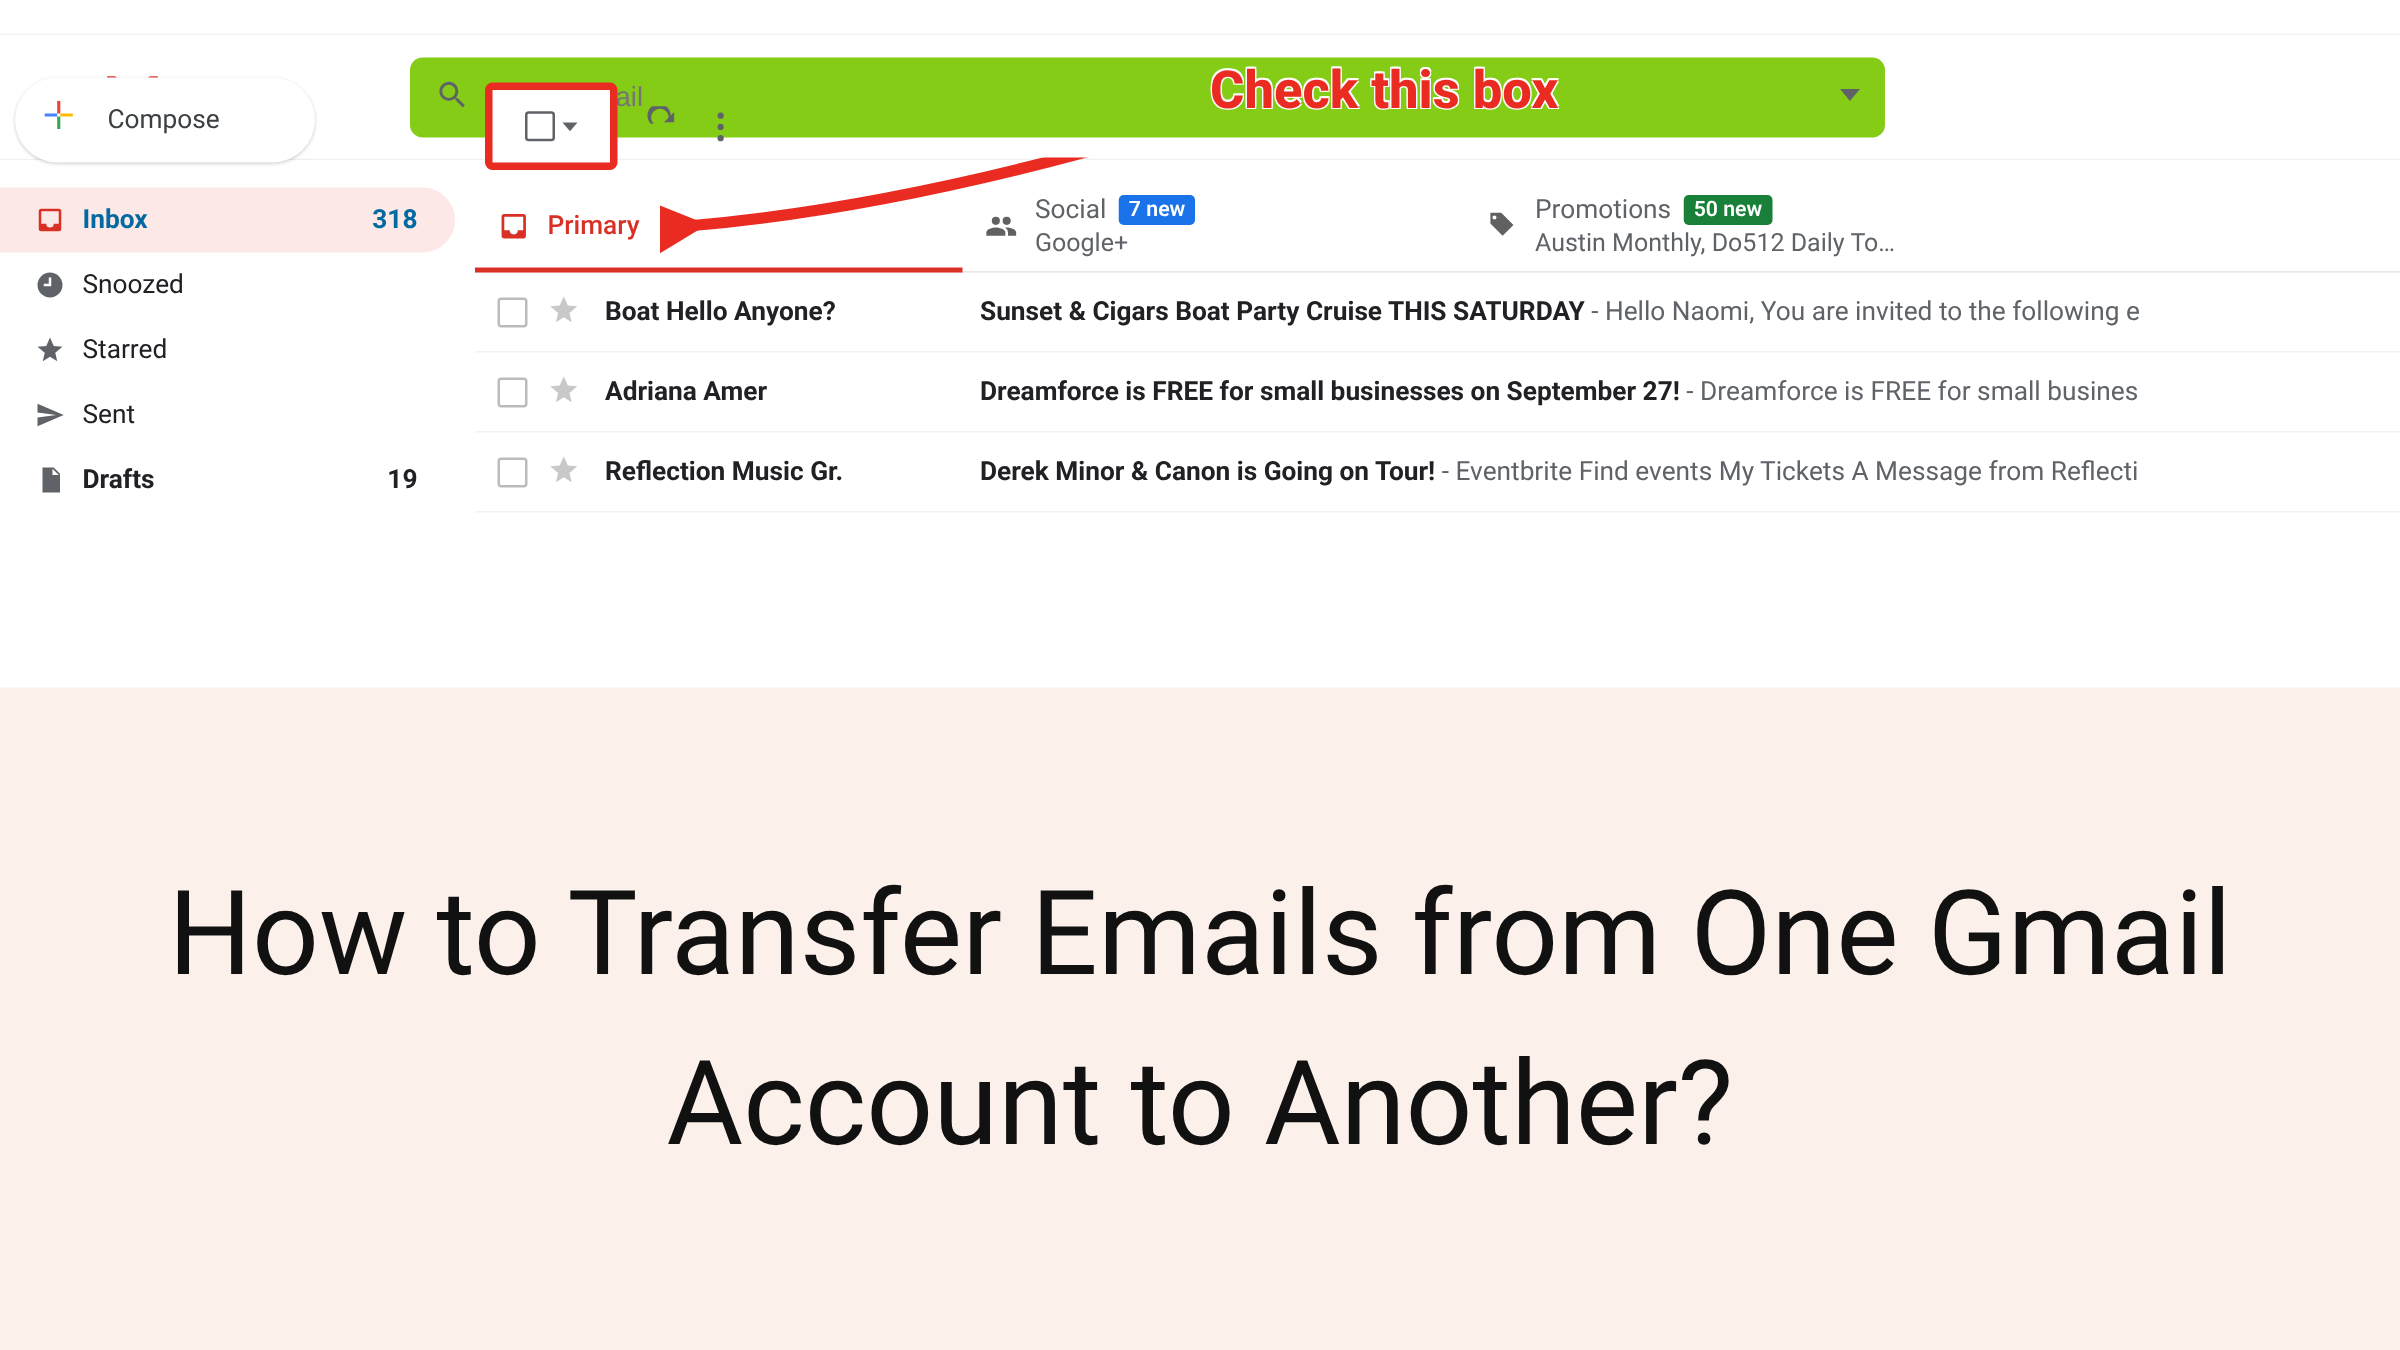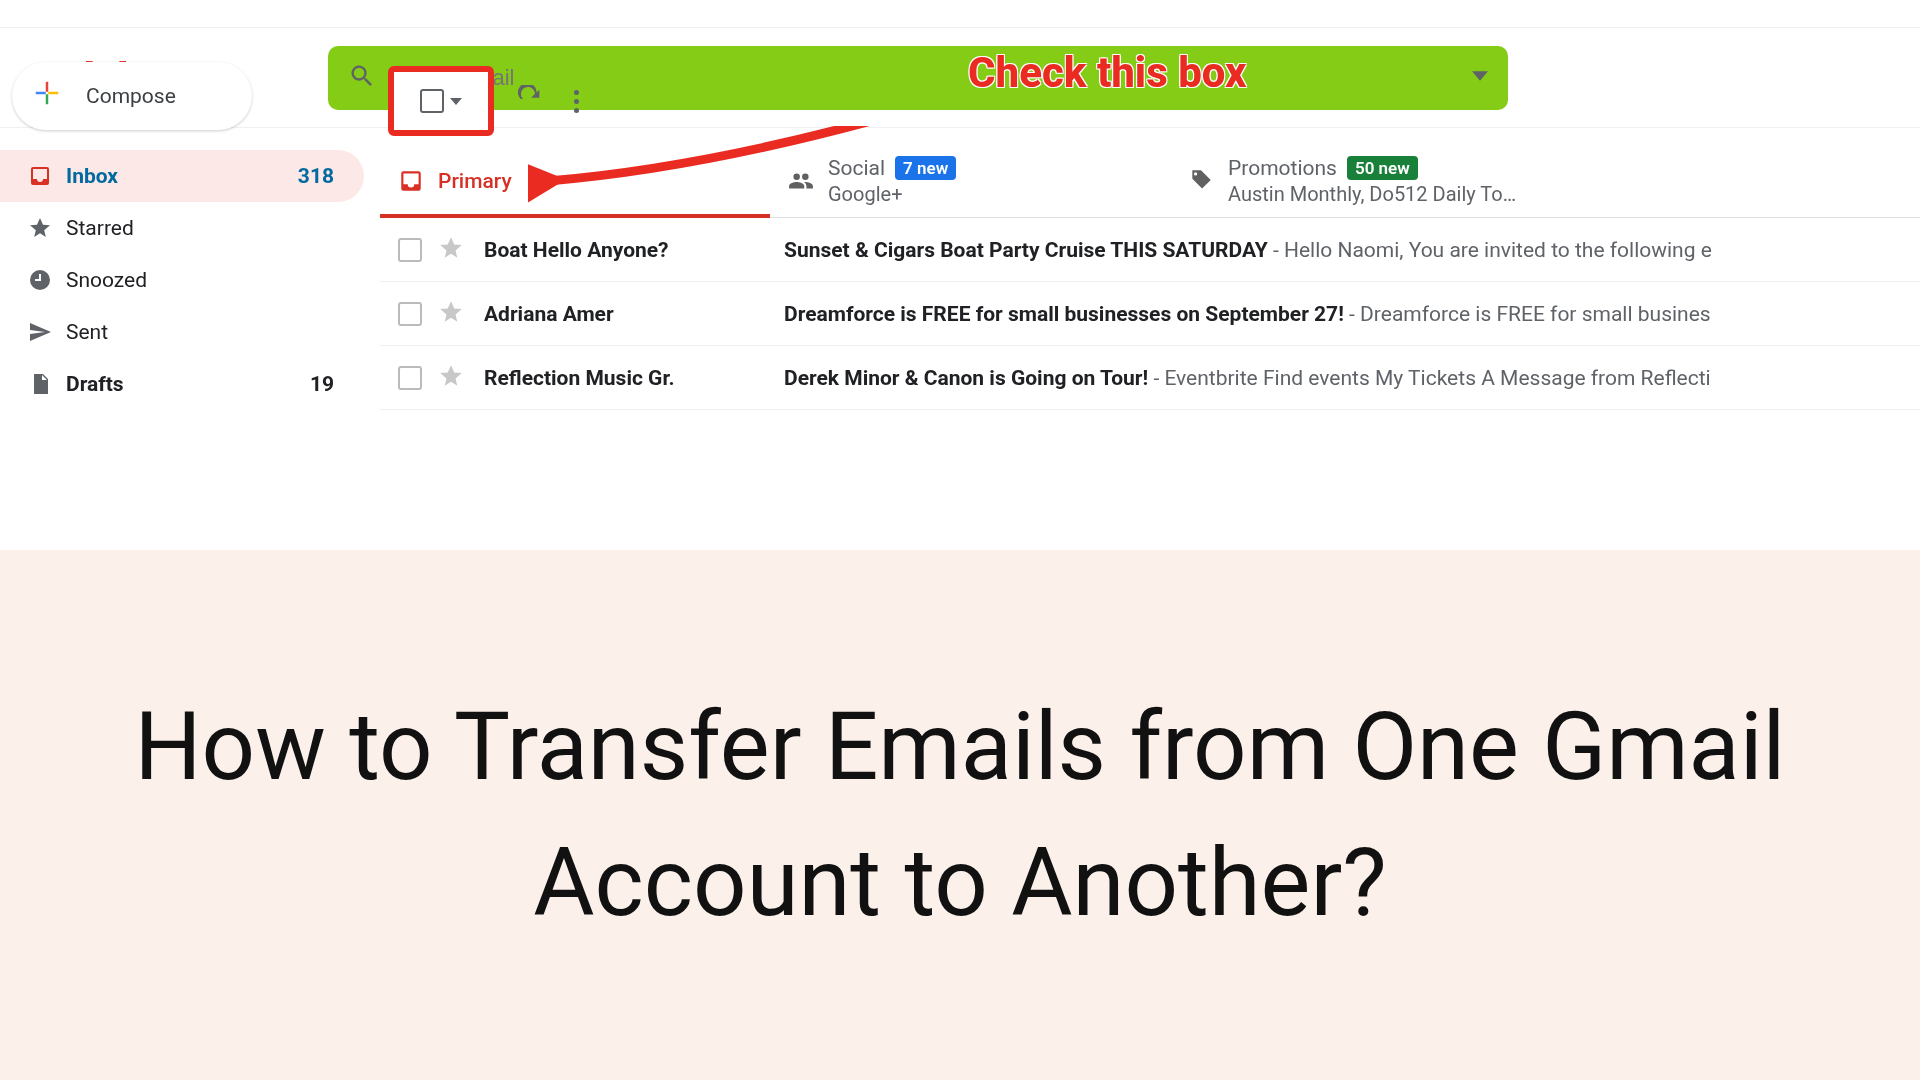--- a/index.html
+++ b/index.html
@@ -140,32 +140,32 @@
           <svg viewBox="0 0 24 24">
             <path d="M19 3H5a2 2 0 00-2 2v14a2 2 0 002 2h14a2 2 0 002-2V5a2 2 0 00-2-2zm0 12h-4a3 3 0 01-6 0H5V5h14v10z"></path>
           </svg>
         </span>
       <span class="nlabel">Inbox</span>
       <span class="ncount">318</span>
     </div>
     <div class="nav-item">
       <span class="nicon">
           <svg viewBox="0 0 24 24">
+            <path d="M12 2a10 10 0 1010 10A10 10 0 0012 2zm1 11H7v-2h4V6h2z"></path>
+          </svg>
+        </span>
+      <span class="nlabel">Snoozed</span>
+    </div>
+    <div class="nav-item">
+      <span class="nicon">
+          <svg viewBox="0 0 24 24">
             <path d="M12 17.3L6.2 21l1.6-6.8L2 9.3l7-.6L12 2l3 6.7 7 .6-5.8 4.9L17.8 21z"></path>
           </svg>
         </span>
       <span class="nlabel">Starred</span>
-    </div>
-    <div class="nav-item">
-      <span class="nicon">
-          <svg viewBox="0 0 24 24">
-            <path d="M12 2a10 10 0 1010 10A10 10 0 0012 2zm1 11H7v-2h4V6h2z"></path>
-          </svg>
-        </span>
-      <span class="nlabel">Snoozed</span>
     </div>
     <div class="nav-item">
       <span class="nicon">
           <svg viewBox="0 0 24 24">
             <path d="M2 21l21-9L2 3v7l15 2-15 2z"></path>
           </svg>
         </span>
       <span class="nlabel">Sent</span>
     </div>
     <div class="nav-item bold">

